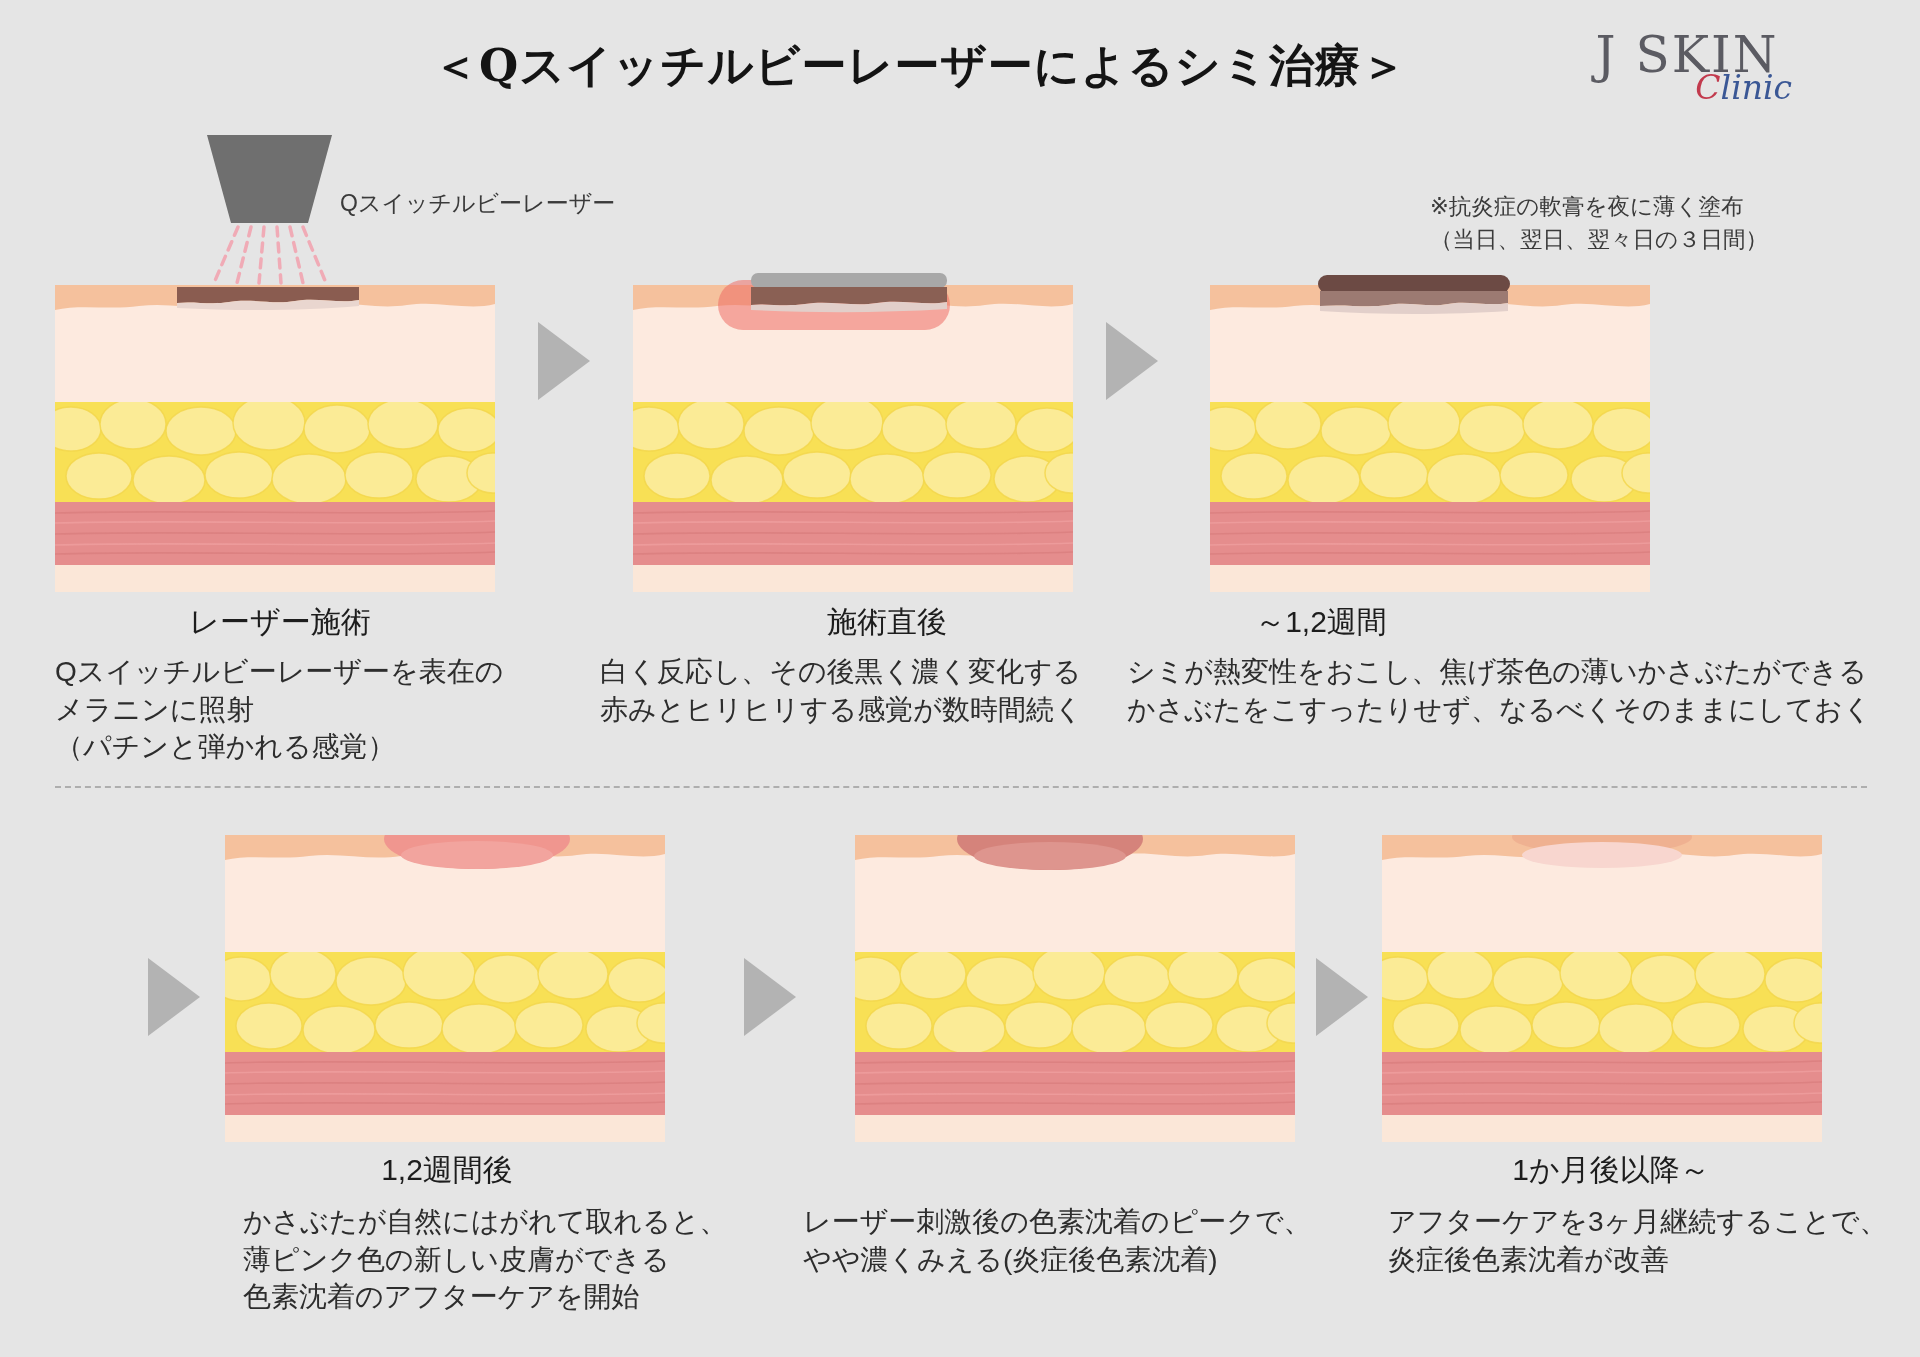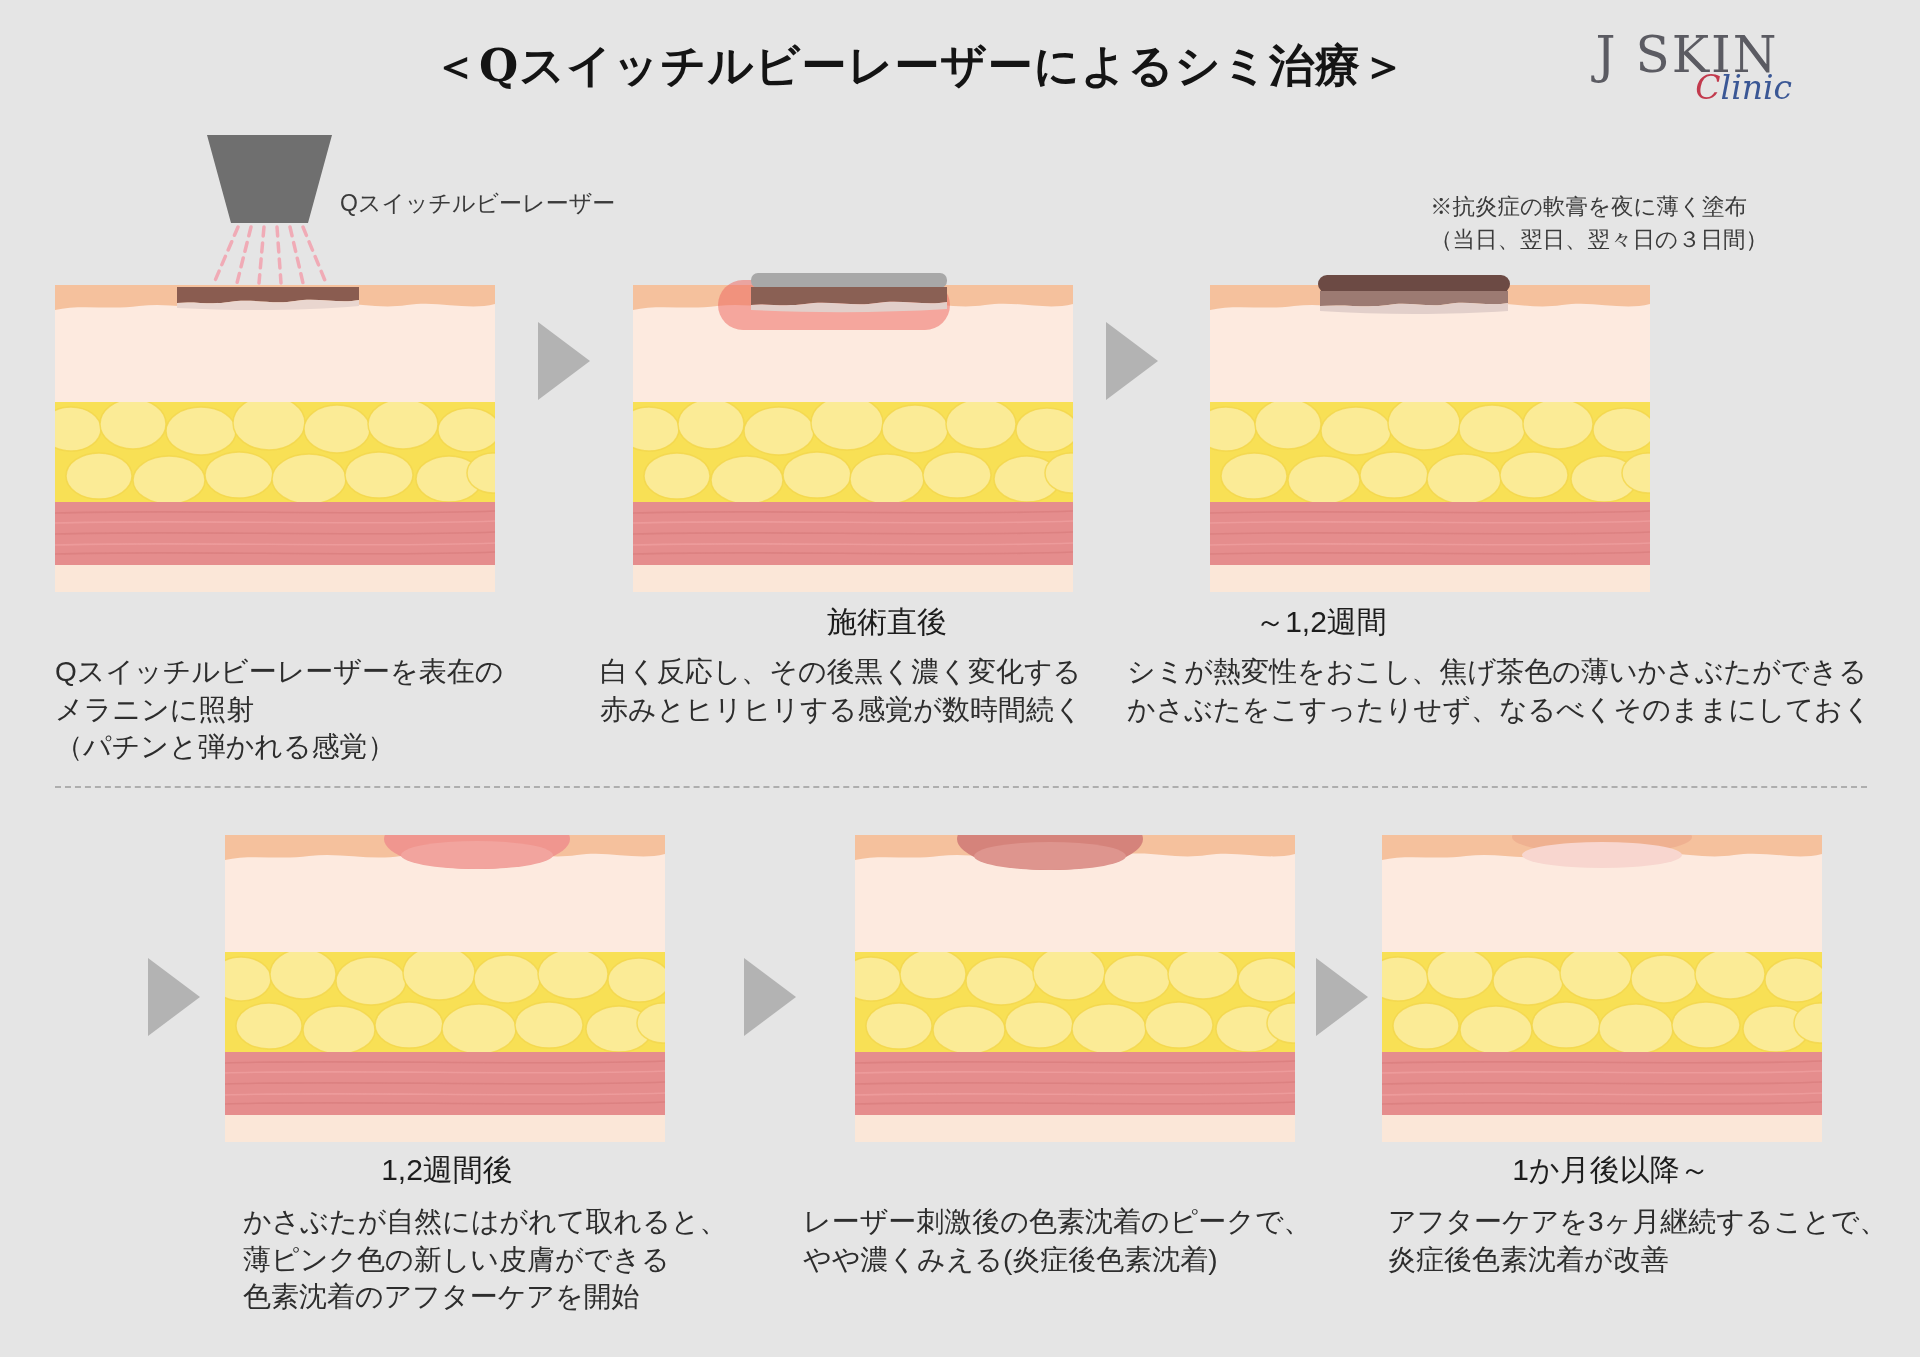--- a/index.html
+++ b/index.html
@@ -6,21 +6,21 @@
   .stage{position:relative;width:1920px;height:1357px;background:#e5e5e5;overflow:hidden;
          font-family:"Liberation Sans","DejaVu Sans",sans-serif;color:#2e2e2e;}
   .title{position:absolute;top:36px;left:260px;width:1320px;text-align:center;
          font-family:"DejaVu Serif","Liberation Serif",serif;font-size:45px;font-weight:600;
          color:#141414;letter-spacing:1px;}
   .logo{position:absolute;left:1572px;top:26px;width:230px;}
   .logo-main{font-family:"DejaVu Serif","Liberation Serif",serif;font-size:50px;color:#5b5b62;
              letter-spacing:2px;text-align:center;}
   .logo-sub{font-family:"DejaVu Serif","Liberation Serif",serif;font-style:italic;font-size:33px;
             margin-top:-16px;text-align:right;padding-right:10px;}
-  .note{position:absolute;left:1430px;top:190px;font-size:22.5px;line-height:33px;color:#3a3a3a;font-family:Liberation Serif, serif;}
+  .note{position:absolute;left:1430px;top:190px;font-size:22.5px;line-height:33px;color:#3a3a3a;}
   .laser-wrap{position:absolute;left:200px;top:105px;width:150px;height:185px;}
   .laser-label{position:absolute;left:340px;top:188px;font-size:23px;color:#3a3a3a;text-align:center;}
   .skin{position:absolute;width:440px;height:340px;}
   .arrow{position:absolute;}
   .divider{position:absolute;top:786px;left:55px;width:1812px;height:0;
            border-top:2.5px dashed #aeaeae;}
   .plabel{position:absolute;width:420px;text-align:center;font-size:30px;color:#1d1d1d;}
   .row1.plabel{top:602px;}
   .row2.plabel{top:1150px;}
   .desc{position:absolute;font-size:28px;line-height:37.5px;color:#2d2d2d;}
@@ -314,20 +314,21 @@
     </svg>
   <svg class="arrow" style="left:744px;top:958px" width="52" height="78" viewBox="0 0 52 78">
       <polygon points="0,0 52,39 0,78" fill="#b3b3b3"></polygon>
     </svg>
   <svg class="arrow" style="left:1316px;top:958px" width="52" height="78" viewBox="0 0 52 78">
       <polygon points="0,0 52,39 0,78" fill="#b3b3b3"></polygon>
     </svg>
 
   <div class="divider"></div>
 
+  <div class="plabel row1" style="left:70px">レーザー施術</div>
   <div class="plabel row1" style="left:677px">施術直後</div>
   <div class="plabel row1" style="left:1111px">～1,2週間</div>
 
   <div class="desc" style="left:55px;top:653px">
     <div>Qスイッチルビーレーザーを表在の</div>
     <div>メラニンに照射</div>
     <div>（パチンと弾かれる感覚）</div>
   </div>
   <div class="desc" style="left:600px;top:653px">
     <div>白く反応し、その後黒く濃く変化する</div>

